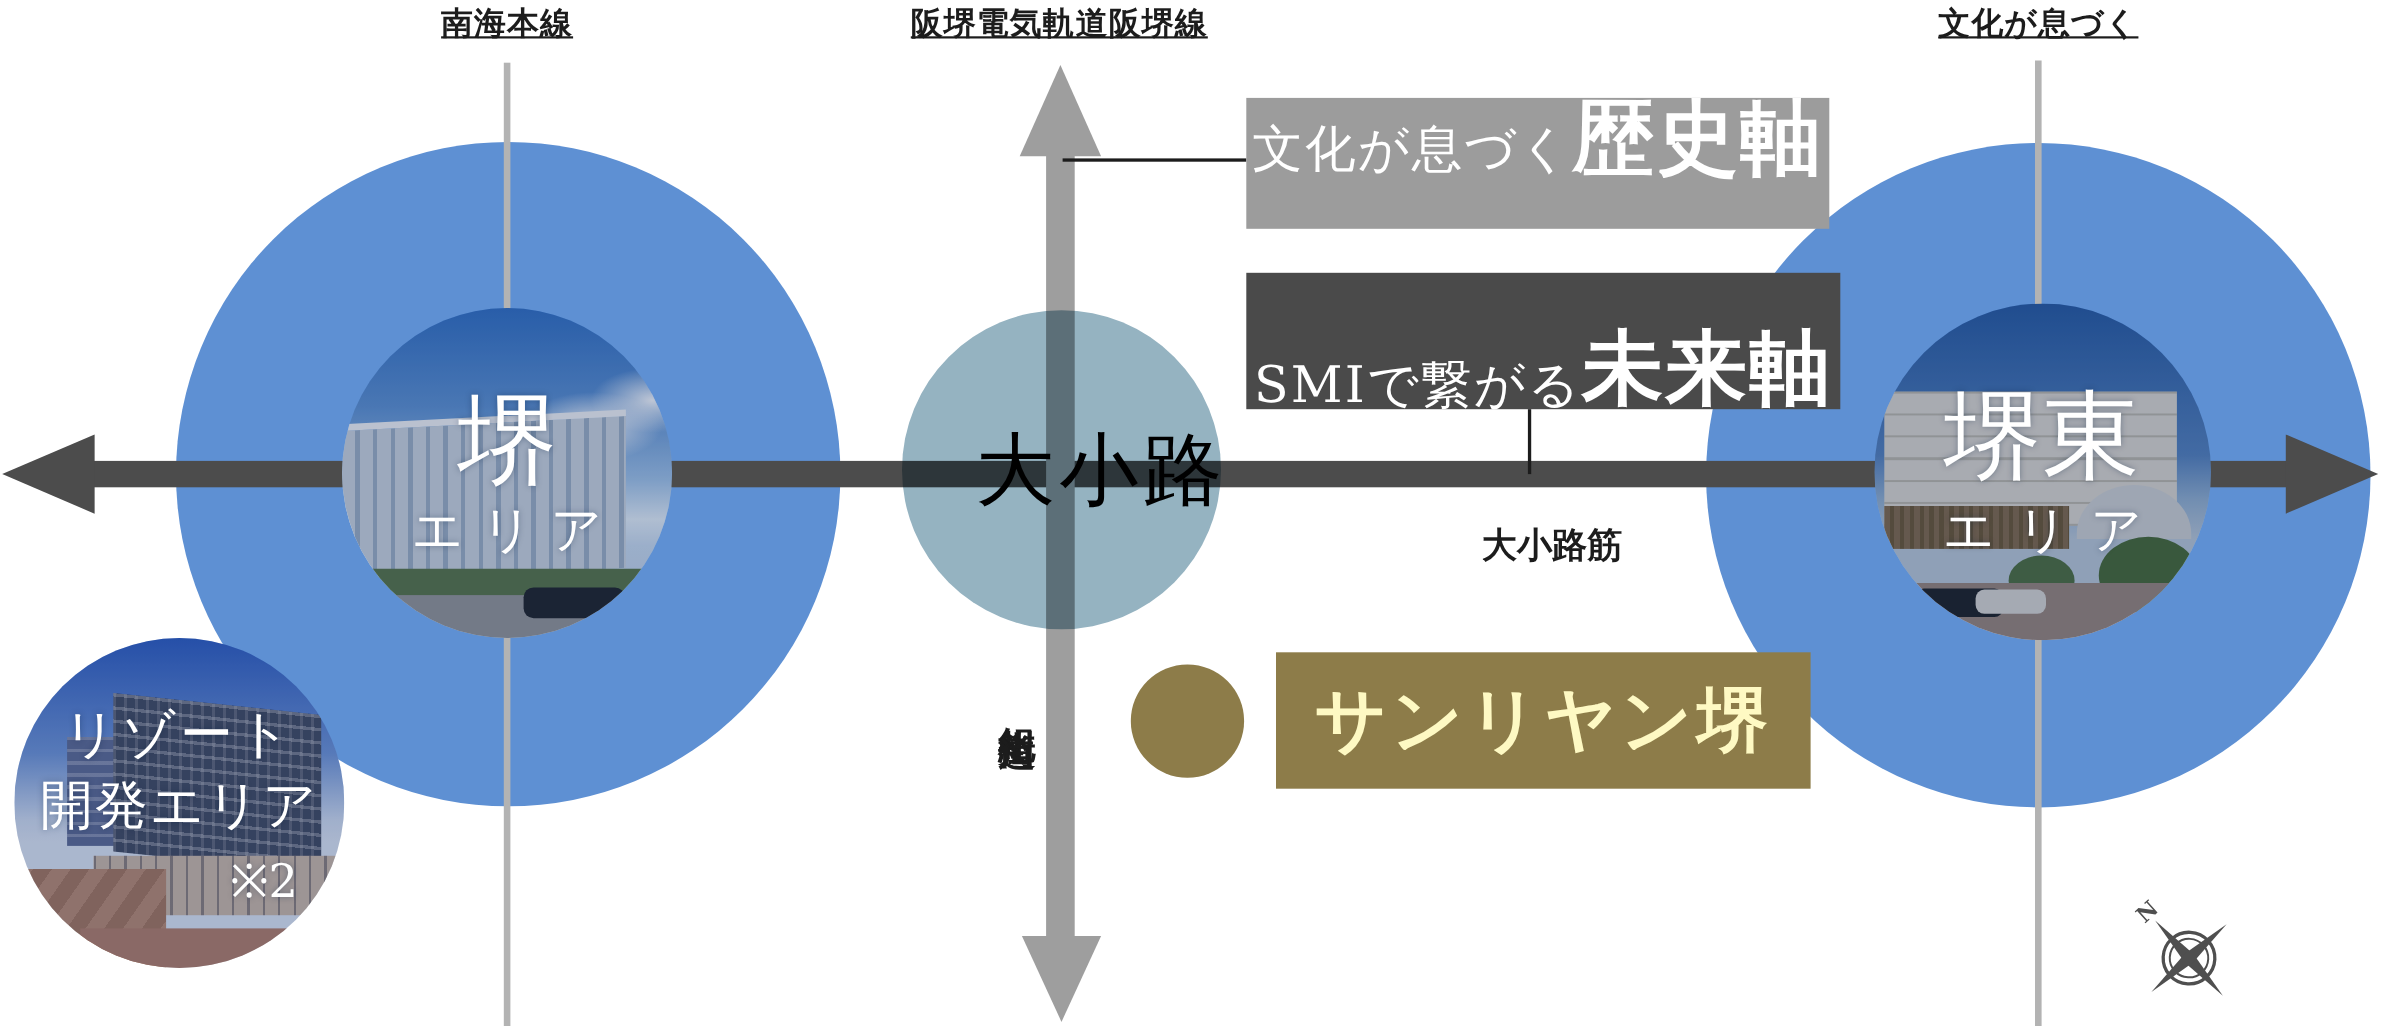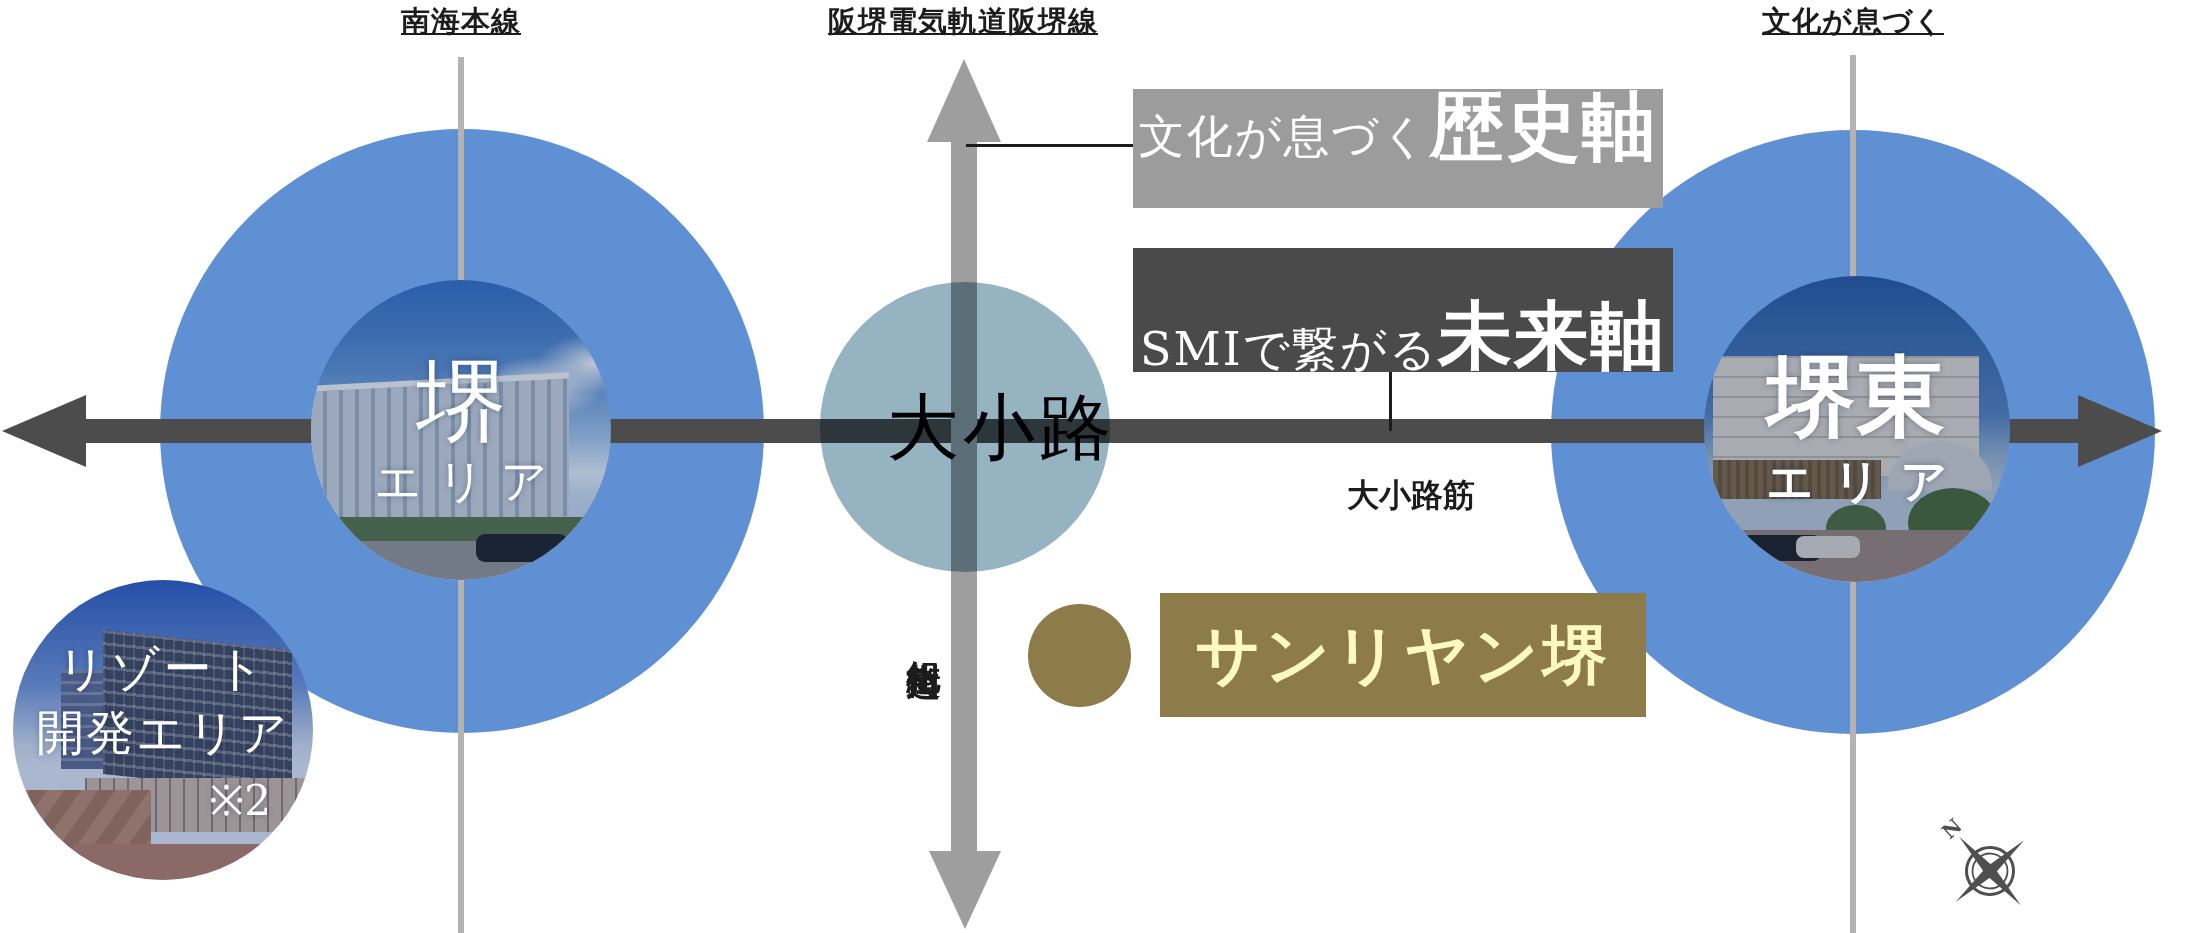--- a/index.html
+++ b/index.html
@@ -129,21 +129,21 @@
     <div class="ph p1-sky"></div>
     <div class="ph p1-building"></div>
     <div class="ph p1-hedge"></div>
     <div class="ph p1-road"></div>
     <div class="ph p1-car"></div>
     <div class="tint" style="background:rgba(18,38,80,.22);"></div>
     <div class="pc-title" style="top:76px;font-size:90px;">堺</div>
     <div class="pc-title" style="top:178px;font-size:46px;letter-spacing:16px;text-indent:16px;">エリア</div>
   </div>
 
-  <div class="photo-circle" style="left:1704px;top:276px;width:306px;height:306px;font-weight:bold;">
+  <div class="photo-circle" style="left:1704px;top:276px;width:306px;height:306px;">
     <div class="ph p2-sky"></div>
     <div class="ph p2-building"></div>
     <div class="ph p2-louver"></div>
     <div class="ph p2-canopy"></div>
     <div class="ph p2-tree1"></div>
     <div class="ph p2-tree2"></div>
     <div class="ph p2-road"></div>
     <div class="ph p2-car1"></div>
     <div class="ph p2-car2"></div>
     <div class="tint" style="background:rgba(10,25,55,.30);"></div>

